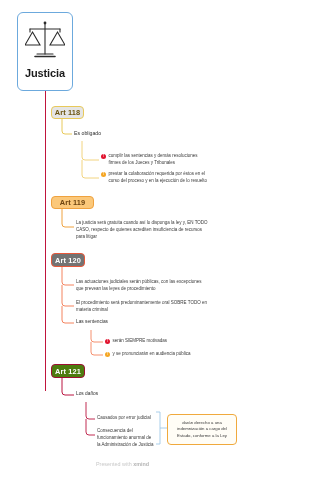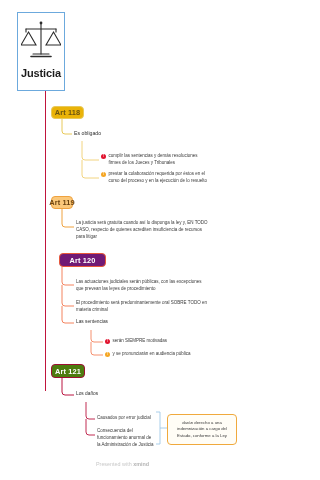--- a/index.html
+++ b/index.html
@@ -7,44 +7,44 @@
     width:245px;height:480px;
     background:#ffffff;
     font-family:"Liberation Sans", sans-serif;
     overflow:hidden;
     position:relative;
   }
   #canvas{position:absolute;left:0;top:0;width:245px;height:480px;}
 
   
   .root{
-    position:absolute;left:17px;top:12px;width:48px;height:79px;
-    border:1.4px solid #6ca9dd;border-radius:0;background:#fff;
+    position:absolute;left:17px;top:12px;width:56px;height:79px;
+    border:1.4px solid #6ca9dd;border-radius:6px;background:#fff;
     display:flex;flex-direction:column;align-items:center;justify-content:flex-start;
     box-sizing:border-box;
   }
   .root .scales{margin-top:5px;}
   .root .root-title{
     font-size:11px;font-weight:bold;color:#1b1b1b;
     margin-top:1px;letter-spacing:-0.1px;
   }
 
   
   .spine{position:absolute;left:44.5px;top:91px;width:1.6px;height:300px;background:#c0143c;}
 
   
   .chip{
     position:absolute;border-radius:4px;box-sizing:border-box;
     font-size:7.4px;font-weight:bold;
     display:flex;align-items:center;justify-content:center;
     letter-spacing:0.1px;white-space:nowrap;
   }
-  .chip.c118{left:51px;top:106px;width:33px;height:13px;background:#eab308;border:1.1px solid #e8c95a;color:#6b5410;}
-  .chip.c119{left:51px;top:196px;width:22px;height:13px;background:#fbc87a;border:1.1px solid #efa23f;color:#6d4410;}
-  .chip.c120{left:51px;top:253px;width:47px;height:14px;background:#701a75;border:1.1px solid #e8583a;color:#ffffff;margin-left:8px;}
+  .chip.c118{left:51px;top:106px;width:33px;height:13px;background:#e5e5e5;border:1.1px solid #e8c95a;color:#6b5410;}
+  .chip.c119{left:51px;top:196px;width:43px;height:13px;background:#fbc87a;border:1.1px solid #efa23f;color:#6d4410;}
+  .chip.c120{left:51px;top:253px;width:34px;height:14px;background:#737373;border:1.1px solid #e8583a;color:#ffffff;}
   .chip.c121{left:51px;top:364px;width:34px;height:14px;background:#4d7c0f;border:1.1px solid #9e0f34;color:#ffffff;}
 
   
   .sub{position:absolute;font-size:5.2px;color:#2f2f2f;line-height:1.45;}
   .body{position:absolute;font-size:4.5px;color:#3a3a3a;line-height:1.5;}
 
   .bullet-row{position:absolute;display:flex;align-items:flex-start;gap:2.5px;}
   .bullet-row .btxt{font-size:4.5px;color:#3a3a3a;line-height:1.5;}
   .dot{
     width:5px;height:5px;border-radius:50%;flex:0 0 auto;margin-top:0.6px;

